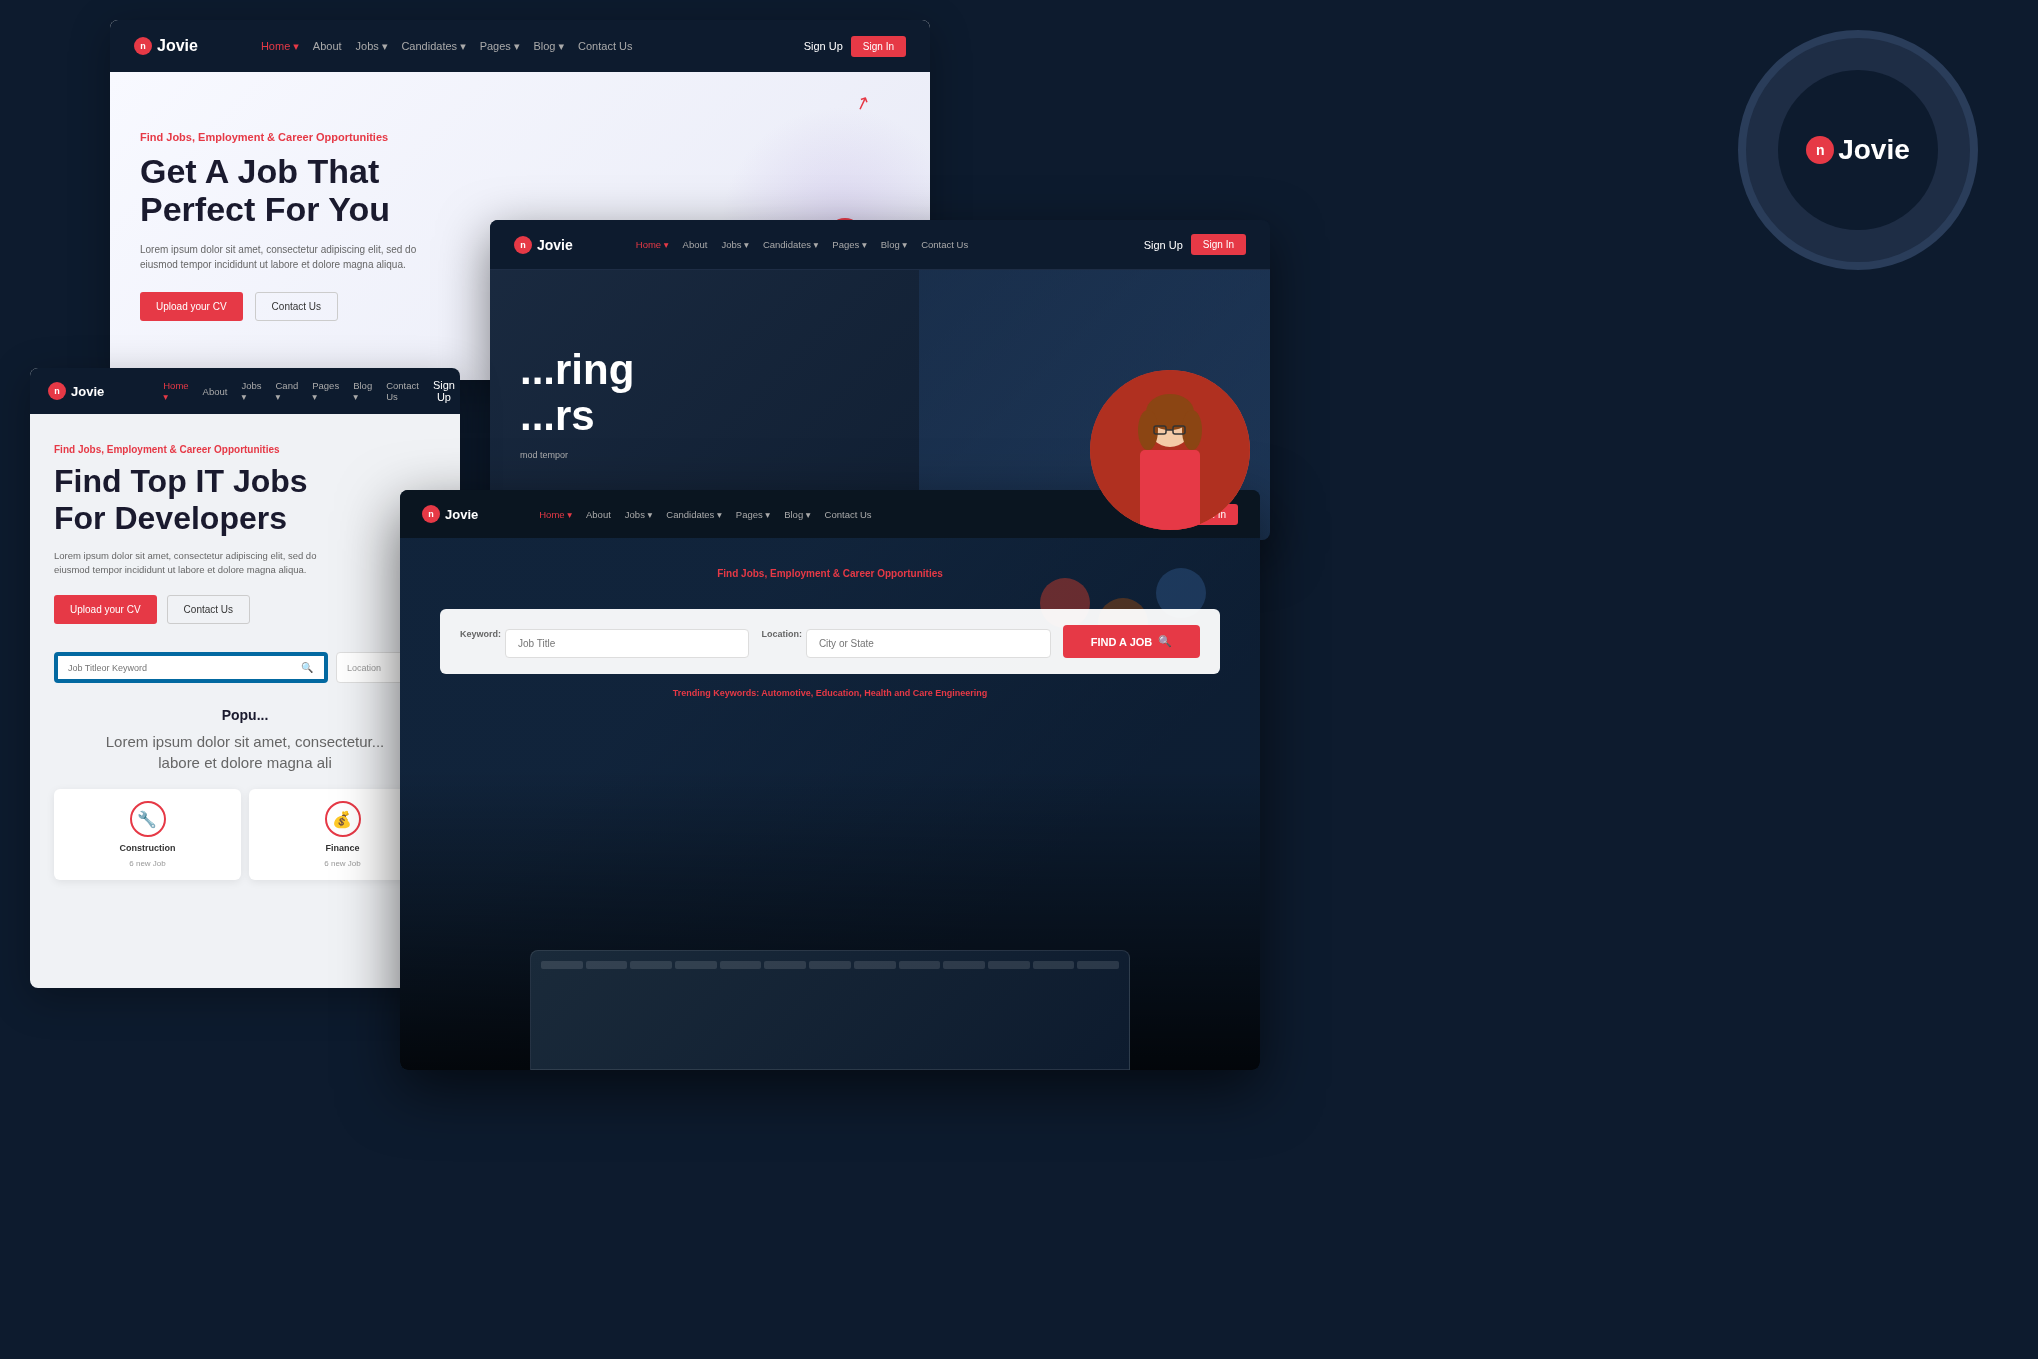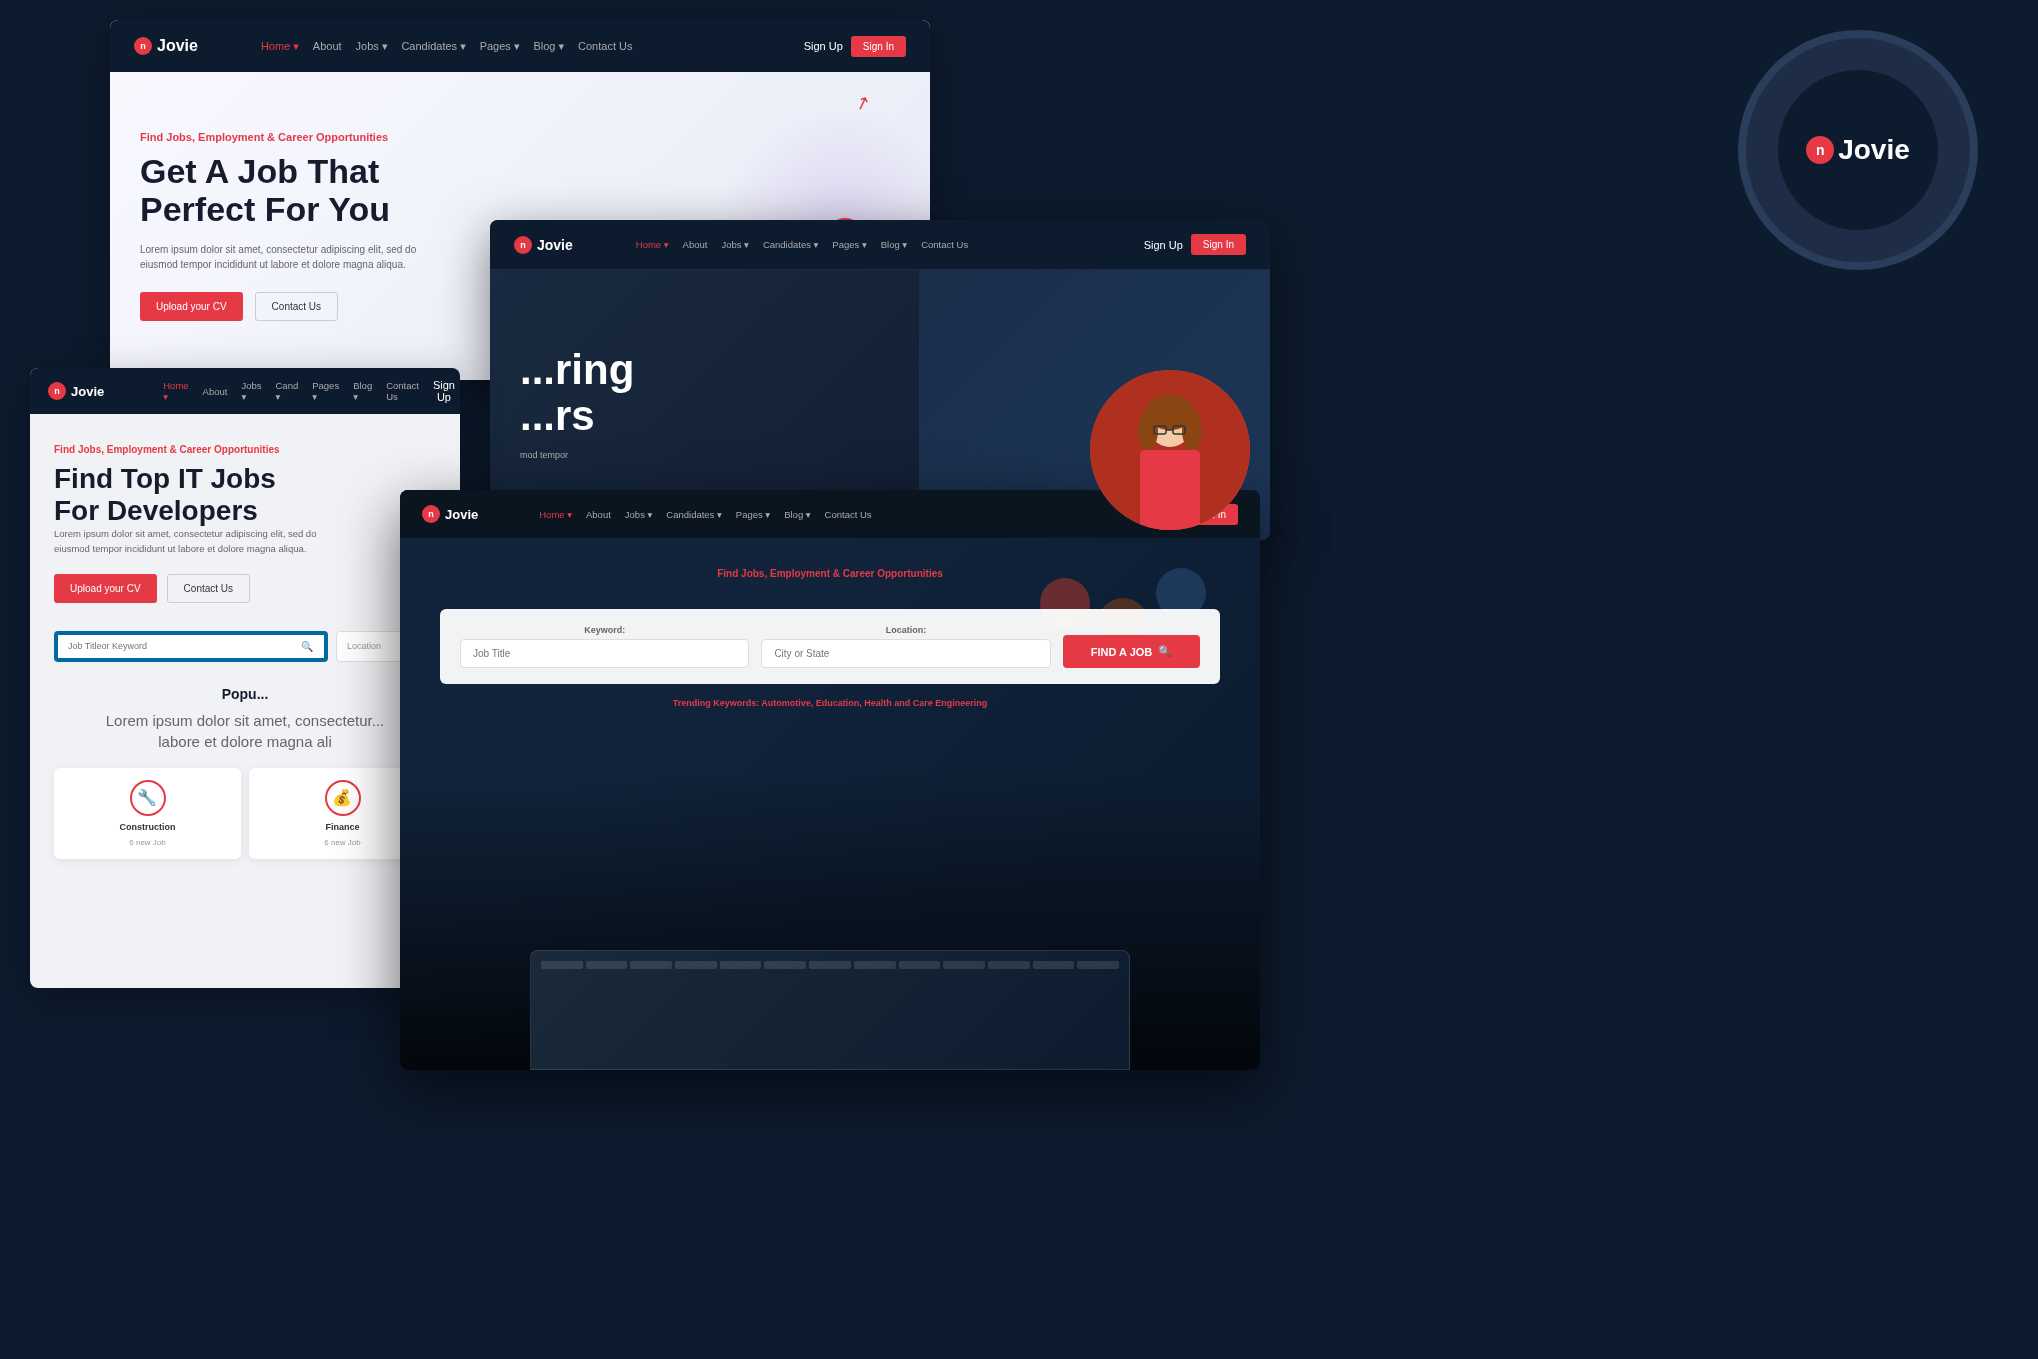--- a/index.html
+++ b/index.html
@@ -311,24 +311,25 @@
     .card3-body {
       padding: 30px 24px;
     }
     .card3-tagline {
       color: #e63946;
       font-size: 10px;
       font-weight: 600;
       margin-bottom: 8px;
     }
     .card3-title {
-      font-size: 28px;
+      font-size: 32px;
       font-weight: 800;
       color: #1a1a2e;
       line-height: 1.15;
+      margin-bottom: 12px;
     }
     .card3-desc {
       font-size: 9.5px;
       color: #666;
       line-height: 1.5;
       margin-bottom: 18px;
       max-width: 300px;
     }
     .card3-btns {
       display: flex;
@@ -468,21 +469,21 @@
       border-radius: 6px;
       padding: 16px 20px;
       display: flex;
       gap: 12px;
       align-items: flex-end;
       margin-bottom: 14px;
     }
     .search-field-group {
       flex: 1;
       display: flex;
-      flex-direction: column;
+      flex-direction: row;
       gap: 4px;
     }
     .search-label {
       font-size: 9px;
       color: #666;
       font-weight: 600;
     }
     .search-field {
       border: 1px solid #ddd;
       border-radius: 4px;

